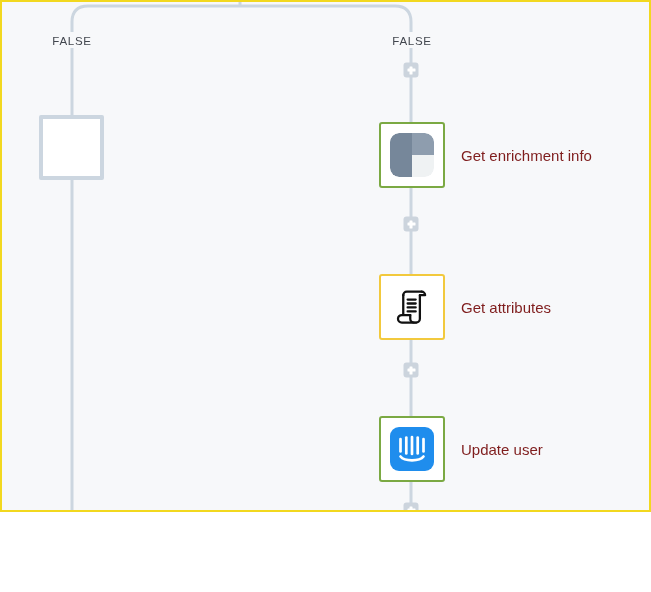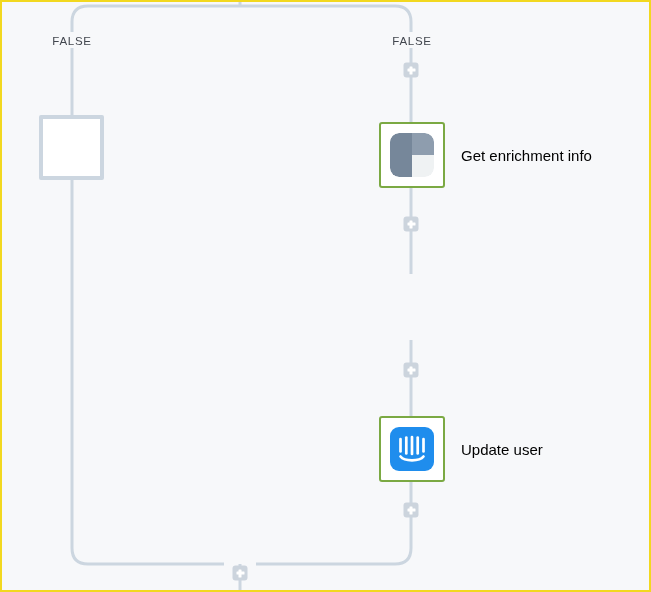--- a/index.html
+++ b/index.html
@@ -6,21 +6,21 @@
     margin: 0;
     padding: 0;
     background: #ffffff;
   }
   body {
     font-family: "Liberation Sans", sans-serif;
   }
   #canvas {
     position: relative;
     width: 651px;
-    height: 592px;
+    height: 512px;
     background: #f7f8fa;
     box-sizing: border-box;
     border: 2px solid #f2d81f;
     overflow: hidden;
   }
   #edges {
     position: absolute;
     left: 0;
     top: 0;
     width: 651px;
@@ -88,21 +88,21 @@
     background: #ffffff;
     border: 4px solid #ccd6e0;
     border-radius: 2px;
   }
   .node-label {
     position: absolute;
     left: 80px;
     top: 50%;
     transform: translateY(-50%);
     font-size: 15px;
-    color: #000000;
+    color: #7f1d1d;
     white-space: nowrap;
   }
 
   
   .icon-panels {
     width: 44px;
     height: 44px;
     border-radius: 9px;
     overflow: hidden;
     display: block;
@@ -165,20 +165,39 @@
       </defs>
       <g clip-path="url(#clipPanels)">
         <rect x="0" y="0" width="22" height="44" fill="#76879a"></rect>
         <rect x="22" y="0" width="22" height="22" fill="#8e9dae"></rect>
         <rect x="22" y="22" width="22" height="22" fill="#eff2f3"></rect>
       </g>
     </svg>
     <div class="node-label">Get enrichment info</div>
   </div>
 
+  <div class="node border-yellow" style="left:377px; top:272px;">
+    <svg class="icon-scroll" viewBox="0 0 48 48">
+      <g fill="none" stroke="#111111" stroke-width="2.6" stroke-linecap="round" stroke-linejoin="round">
+
+        <path d="M14 10.5 C14 8.3 15.8 6.5 18 6.5 H35"></path>
+        <path d="M14 10.5 V33"></path>
+        <path d="M35 6.5 C37.2 6.5 39 8.3 39 10.5 H33"></path>
+        <path d="M33 10.5 V37.5 C33 39.9 31 41.8 28.6 41.8"></path>
+        <path d="M28.6 41.8 H12.4 C10 41.8 8 39.9 8 37.5 C8 35.1 10 33.2 12.4 33.2 H22"></path>
+        <path d="M22 33.2 C22 35.5 22 36.2 22 37.5 C22 39.9 24 41.8 26.4 41.8"></path>
+
+        <path d="M19 15.5 H28.2"></path>
+        <path d="M19 20 H28.2"></path>
+        <path d="M19 24.5 H28.2"></path>
+        <path d="M19 29 H28.2"></path>
+      </g>
+    </svg>
+    <div class="node-label">Get attributes</div>
+  </div>
 
   <div class="node" style="left:377px; top:414px;">
     <svg class="icon-intercom" viewBox="0 0 44 44">
       <rect x="0" y="0" width="44" height="44" rx="9" ry="9" fill="#1f8ded"></rect>
       <g stroke="#ffffff" stroke-width="2.7" stroke-linecap="round" fill="none">
         <path d="M10.5 12 V24.5"></path>
         <path d="M16.3 10.5 V26.5"></path>
         <path d="M22 10 V27"></path>
         <path d="M27.7 10.5 V26.5"></path>
         <path d="M33.5 12 V24.5"></path>

